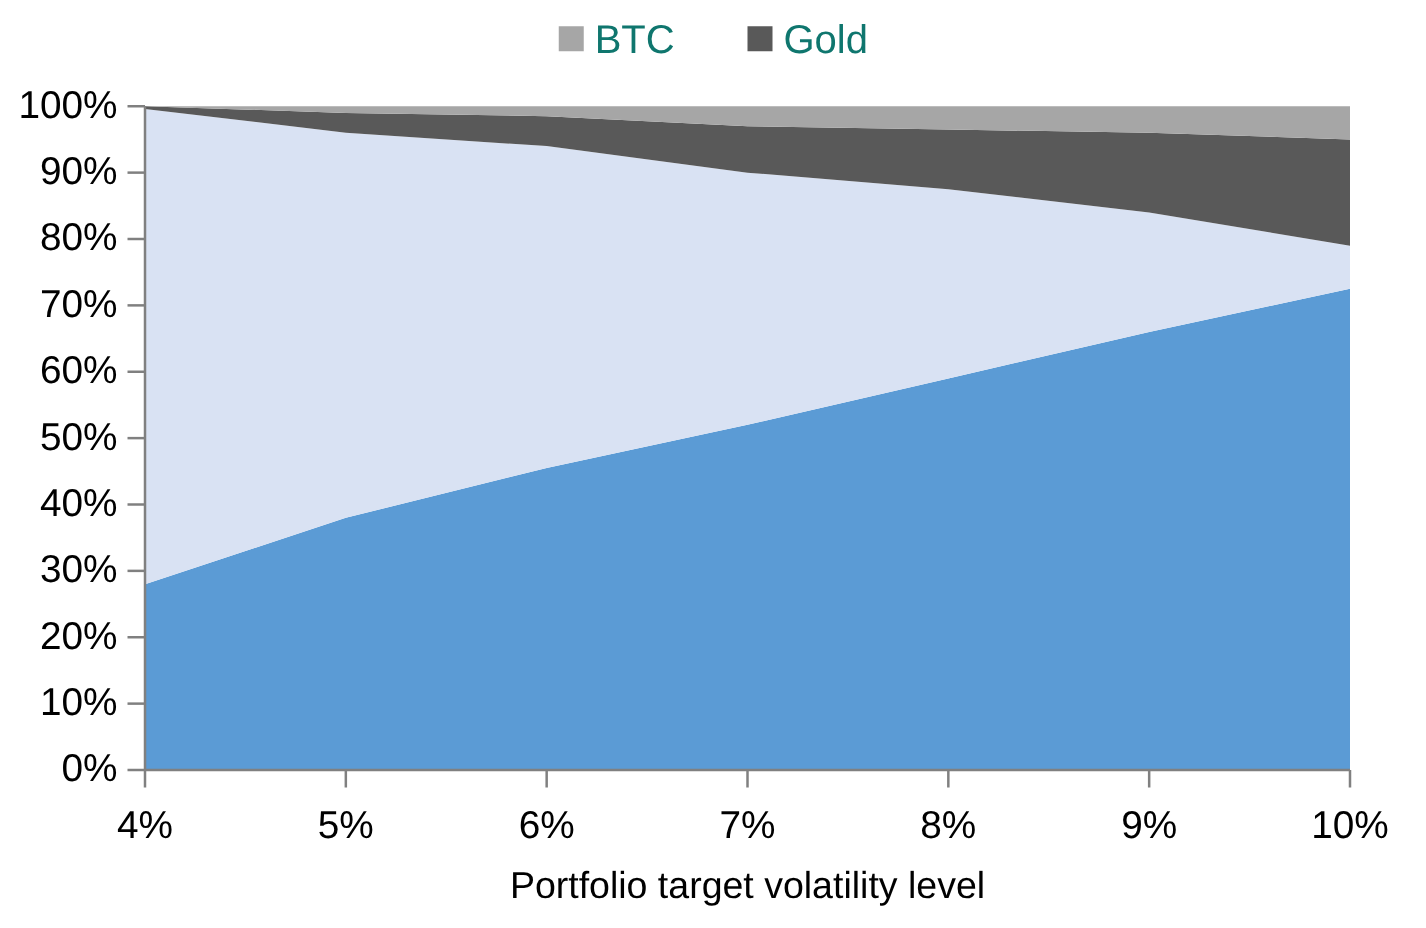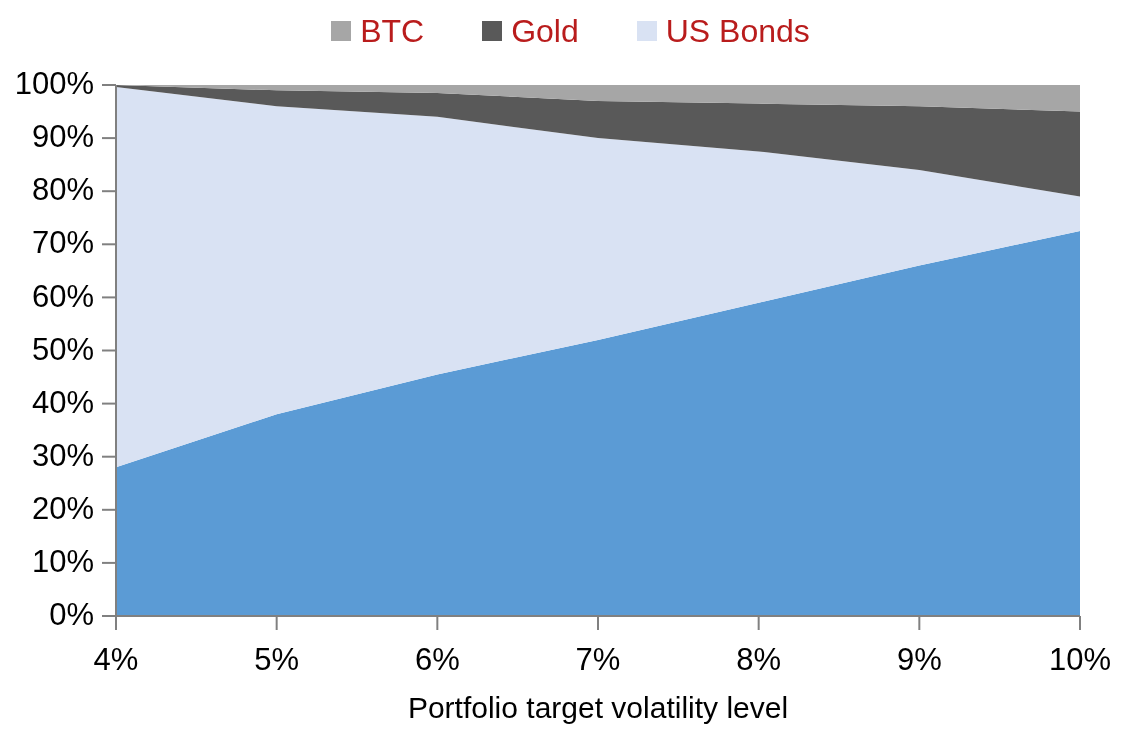--- a/index.html
+++ b/index.html
@@ -35,21 +35,21 @@
   }
   .legend-swatch {
     width: 20px;
     height: 20px;
     flex: 0 0 auto;
     display: block;
   }
   .legend-label {
     font-size: 32px;
     line-height: 32px;
-    color: #b91c1c;
+    color: #0f766e;
     white-space: nowrap;
     font-family: "Liberation Sans", sans-serif;
   }
 
   
   #chart-wrap {
     position: absolute;
     left: 0;
     top: 0;
     width: 1141px;
@@ -98,24 +98,20 @@
 
 <div id="legend">
   <div class="legend-item">
     <span class="legend-swatch" id="sw0" style="background: rgb(166, 166, 166);"></span>
     <span class="legend-label">BTC</span>
   </div>
   <div class="legend-item">
     <span class="legend-swatch" id="sw1" style="background: rgb(89, 89, 89);"></span>
     <span class="legend-label">Gold</span>
   </div>
-  <div class="legend-item">
-    <span class="legend-swatch" id="sw2" style="background: rgb(217, 226, 243); outline: 0px;"></span>
-    <span class="legend-label">US Bonds</span>
-  </div>
 </div>
 
 <div id="chart-wrap">
   <svg id="plot-svg" viewBox="0 0 1141 742" preserveAspectRatio="none">
     <g id="areas-group">
         <path d="M 116 467.32 L 276.66666666666663 414.22 L 437.3333333333333 374.395 L 598 339.88 L 758.6666666666666 302.71000000000004 L 919.3333333333334 265.53999999999996 L 1080 231.02500000000003 L 1080 616 L 919.3333333333334 616 L 758.6666666666666 616 L 598 616 L 437.3333333333333 616 L 276.66666666666663 616 L 116 616 Z" fill="#5B9BD5" stroke="none"></path>
         <path d="M 116 87.12400000000002 L 276.66666666666663 106.24000000000001 L 437.3333333333333 116.86000000000001 L 598 138.09999999999997 L 758.6666666666666 151.375 L 919.3333333333334 169.96000000000004 L 1080 196.51 L 1080 231.02500000000003 L 919.3333333333334 265.53999999999996 L 758.6666666666666 302.71000000000004 L 598 339.88 L 437.3333333333333 374.395 L 276.66666666666663 414.22 L 116 467.32 Z" fill="#D9E2F3" stroke="none"></path>
         <path d="M 116 85 L 276.66666666666663 90.31000000000006 L 437.3333333333333 92.96500000000003 L 598 100.93000000000006 L 758.6666666666666 103.58500000000004 L 919.3333333333334 106.24000000000001 L 1080 111.55000000000001 L 1080 196.51 L 919.3333333333334 169.96000000000004 L 758.6666666666666 151.375 L 598 138.09999999999997 L 437.3333333333333 116.86000000000001 L 276.66666666666663 106.24000000000001 L 116 87.12400000000002 Z" fill="#595959" stroke="none"></path>
         <path d="M 116 85 L 276.66666666666663 85 L 437.3333333333333 85 L 598 85 L 758.6666666666666 85 L 919.3333333333334 85 L 1080 85 L 1080 111.55000000000001 L 919.3333333333334 106.24000000000001 L 758.6666666666666 103.58500000000004 L 598 100.93000000000006 L 437.3333333333333 92.96500000000003 L 276.66666666666663 90.31000000000006 L 116 85 Z" fill="#A6A6A6" stroke="none"></path>
       </g>

